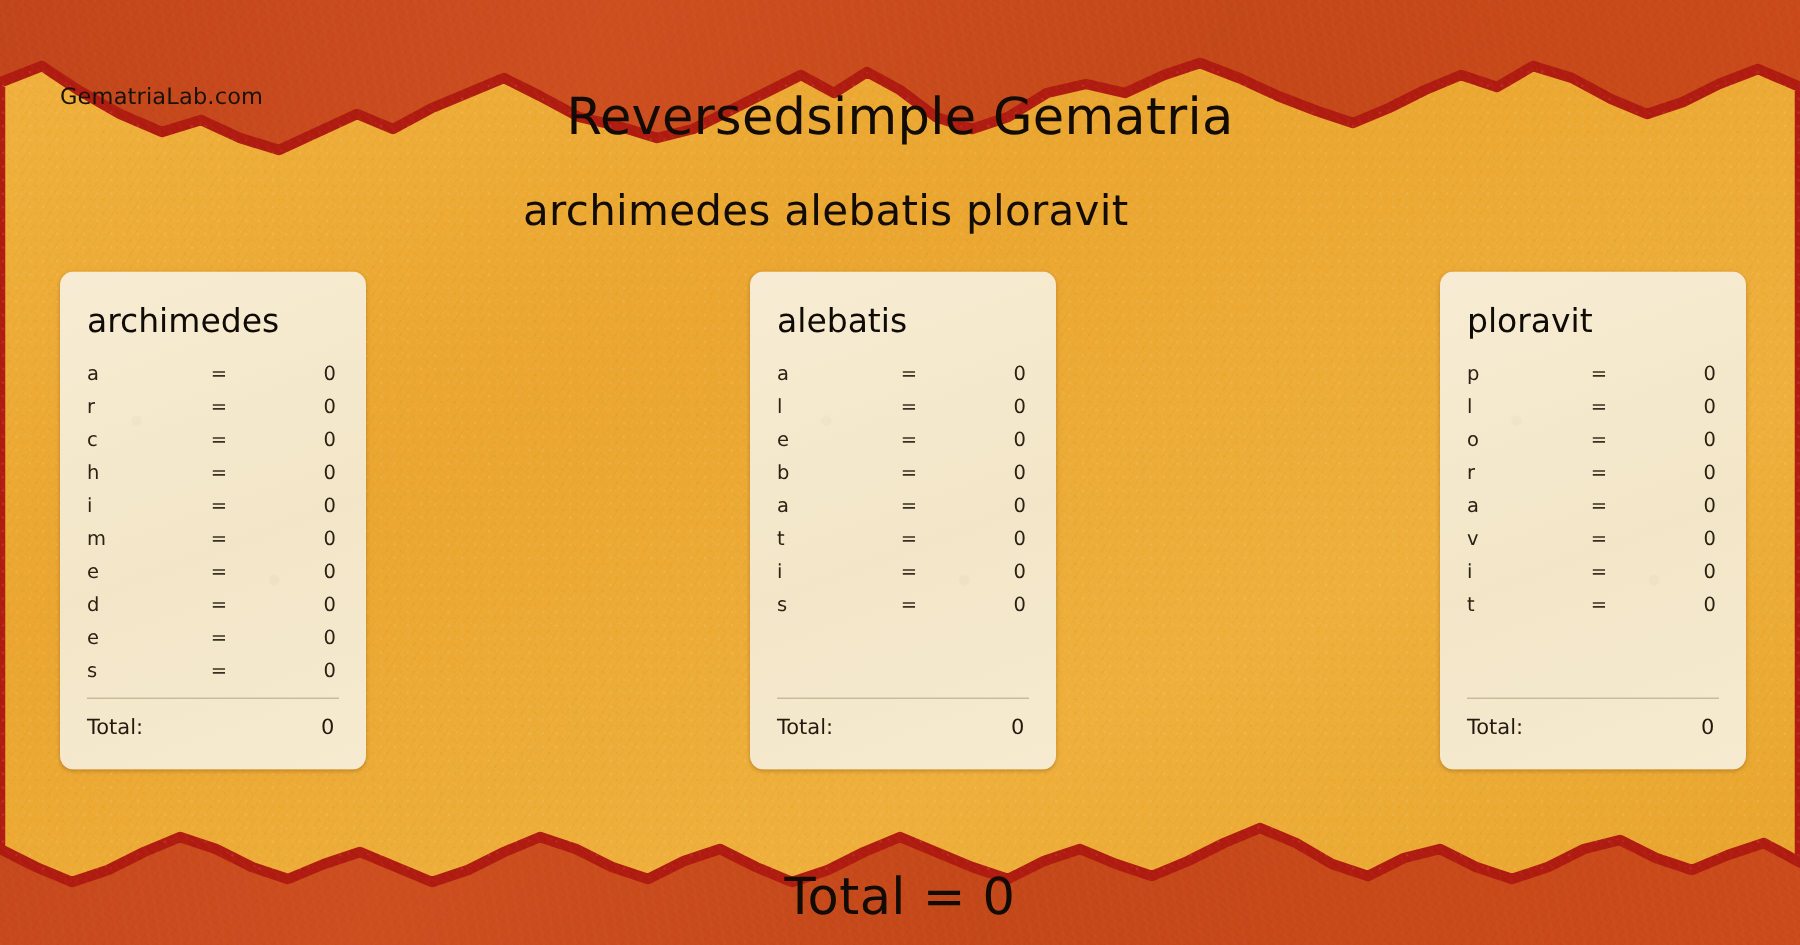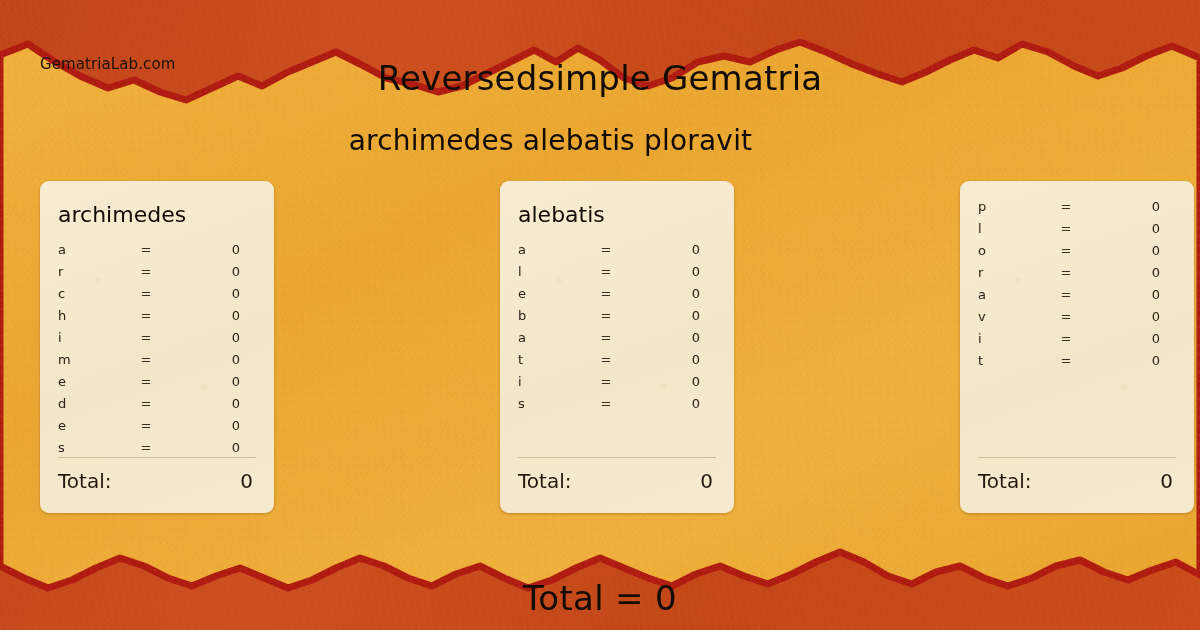--- a/index.html
+++ b/index.html
@@ -97,30 +97,30 @@
     position: absolute;
     left: 0;
     top: 181px;
     width: 1200px;
     height: 332px;
   }
 
   .card {
     position: absolute;
     top: 0;
-    width: 234px;
+    width: 204px;
     height: 332px;
     box-sizing: border-box;
     background:
       radial-gradient(circle at 25% 30%, rgba(160,130,80,0.05) 0 3px, transparent 4px),
       radial-gradient(circle at 70% 62%, rgba(160,130,80,0.05) 0 3px, transparent 4px),
       linear-gradient(160deg, #f7ecd3 0%, #f3e6c8 55%, #f6ead0 100%);
     border-radius: 9px;
     box-shadow: 0 1px 3px rgba(60,25,0,0.28);
-    padding: 18px 31px 0 18px;
+    padding: 18px 17px 0 18px;
   }
   .card-1 { left: 40px; }
   .card-2 { left: 500px; }
   .card-3 { left: 960px; }
 
   .card-title {
     font-size: 22px;
     color: #100b04;
     line-height: 1;
     margin: 5px 0 16px 0;
@@ -163,21 +163,21 @@
     bottom: 20px;
   }
   .divider {
     height: 1px;
     background: #cdbb97;
     margin-bottom: 11px;
   }
   .total-row {
     display: flex;
     align-items: baseline;
-    font-size: 20px;
+    font-size: 14px;
     color: #231a0f;
   }
   .total-row .total-label { flex: 1 1 auto; text-align: left; }
   .total-row .total-val { flex: 0 0 auto; text-align: right; padding-right: 3px; }
 </style>
 </head>
 <body>
 
 <div id="poster">
 
@@ -353,20 +353,21 @@
       <div class="card-foot">
         <div class="divider"></div>
         <div class="total-row">
           <span class="total-label">Total:</span>
           <span class="total-val">0</span>
         </div>
       </div>
     </div>
 
     <div class="card card-3">
+      <div class="card-title">ploravit</div>
       <div class="rows">
         <div class="row">
           <span class="letter">p</span>
           <span class="eq">=</span>
           <span class="val">0</span>
         </div>
         <div class="row">
           <span class="letter">l</span>
           <span class="eq">=</span>
           <span class="val">0</span>

